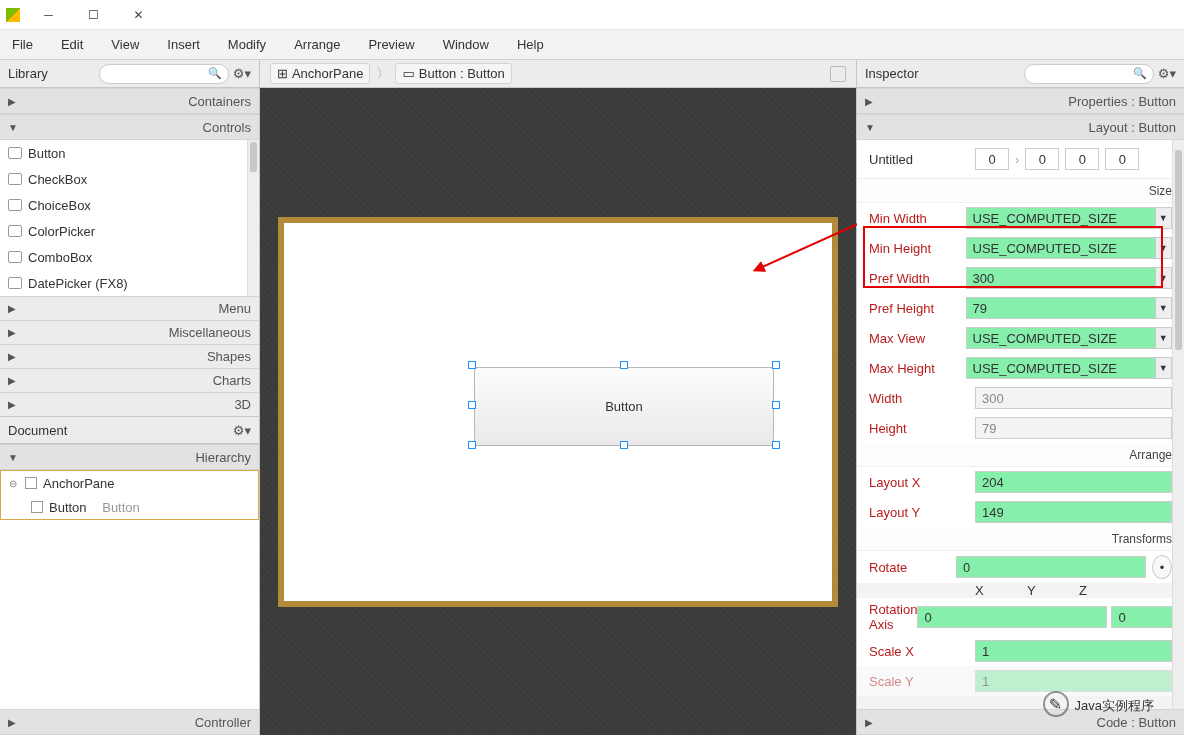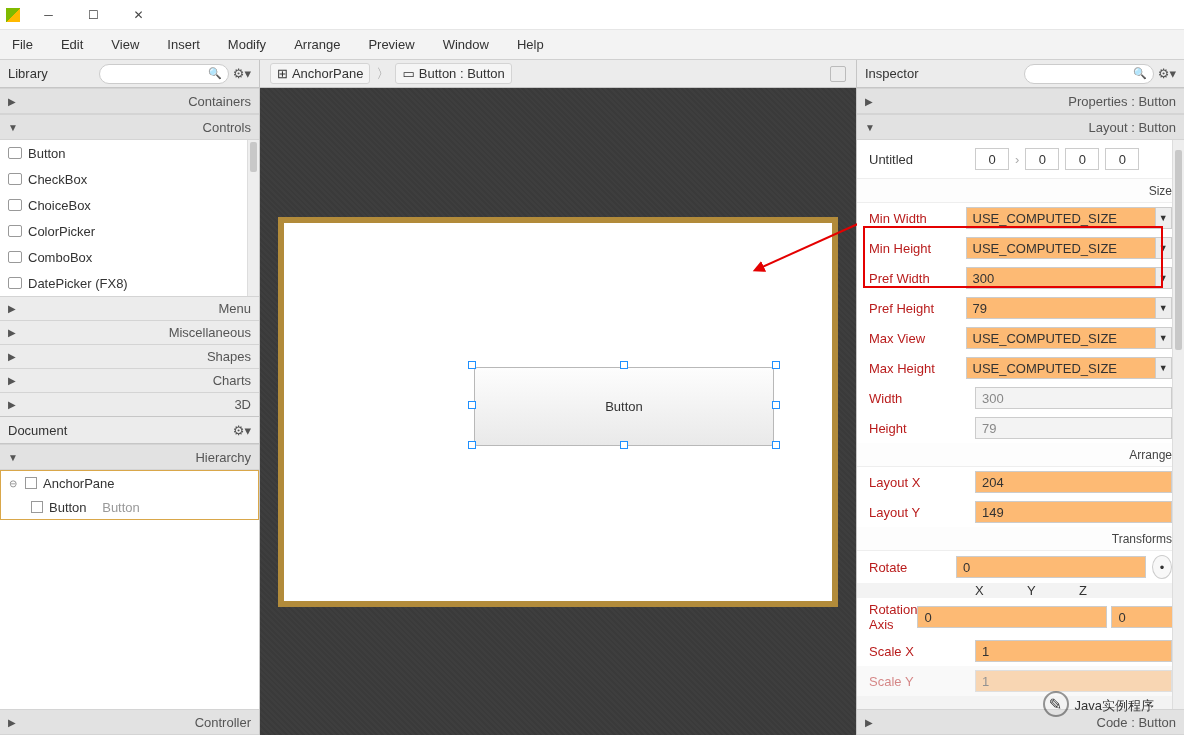--- a/index.html
+++ b/index.html
@@ -48,21 +48,21 @@
 .canvas-wrap{flex:1;background:#3a3a3a;background-image:repeating-linear-gradient(45deg,#3e3e3e 0 2px,#3a3a3a 2px 4px);display:flex;align-items:center;justify-content:center;position:relative;}
 .canvas{width:560px;height:390px;background:#fff;border:6px solid #b28b3a;position:relative;}
 .the-button{position:absolute;left:190px;top:144px;width:300px;height:79px;background:linear-gradient(#fdfdfd,#e9e9e9);border:1px solid #b8b8b8;border-radius:3px;display:flex;align-items:center;justify-content:center;font-size:14px;}
 .selhandle{position:absolute;width:8px;height:8px;background:#fff;border:1px solid #1e90ff;}
 
 .insp-padding{padding:8px 12px;display:flex;align-items:center;gap:6px;background:#fff;border-bottom:1px solid #eee;}
 .insp-padding input{width:34px;height:22px;border:1px solid #ccc;text-align:center;}
 .insp-subgroup{height:24px;display:flex;align-items:center;justify-content:flex-end;padding:0 12px;background:#fdfdfd;border-bottom:1px solid #eee;color:#444;font-size:12px;}
 .insp-row{display:flex;align-items:center;padding:4px 12px;background:#fff;}
 .insp-row .lab{width:106px;color:#b91c1c;}
-.insp-row input,.insp-row select{flex:1;height:22px;border:1px solid #ccc;padding:0 6px;background:#fdba74;}
+.insp-row input,.insp-row select{flex:1;height:22px;border:1px solid #ccc;padding:0 6px;background:#86efac;}
 .insp-row input.ro{background:#f3f3f3;color:#888;}
 .insp-row .dd{width:18px;height:22px;border:1px solid #ccc;border-left:0;background:#eee;display:flex;align-items:center;justify-content:center;font-size:9px;}
 .insp-row .circle{width:24px;height:24px;border:1px solid #ccc;border-radius:50%;background:#f8f8f8;margin-left:6px;display:flex;align-items:center;justify-content:center;}
 .axis-labels{display:flex;gap:4px;padding:0 12px 0 118px;font-size:10px;color:#888;}
 .axis-labels span{width:48px;}
 .watermark{position:absolute;right:30px;bottom:18px;font-size:22px;color:rgba(0,0,0,0.5);font-weight:500;pointer-events:none;}
 .wm-circle{display:inline-flex;align-items:center;justify-content:center;width:26px;height:26px;border:2px solid rgba(0,0,0,0.4);border-radius:50%;margin-right:6px;font-size:16px;}
 .arrow-svg{position:absolute;left:490px;top:130px;pointer-events:none;}
 .red-box{position:absolute;border:2px solid #e40000;pointer-events:none;}
 .library-list-wrap{position:relative;height:156px;background:#fff;overflow:hidden;}

